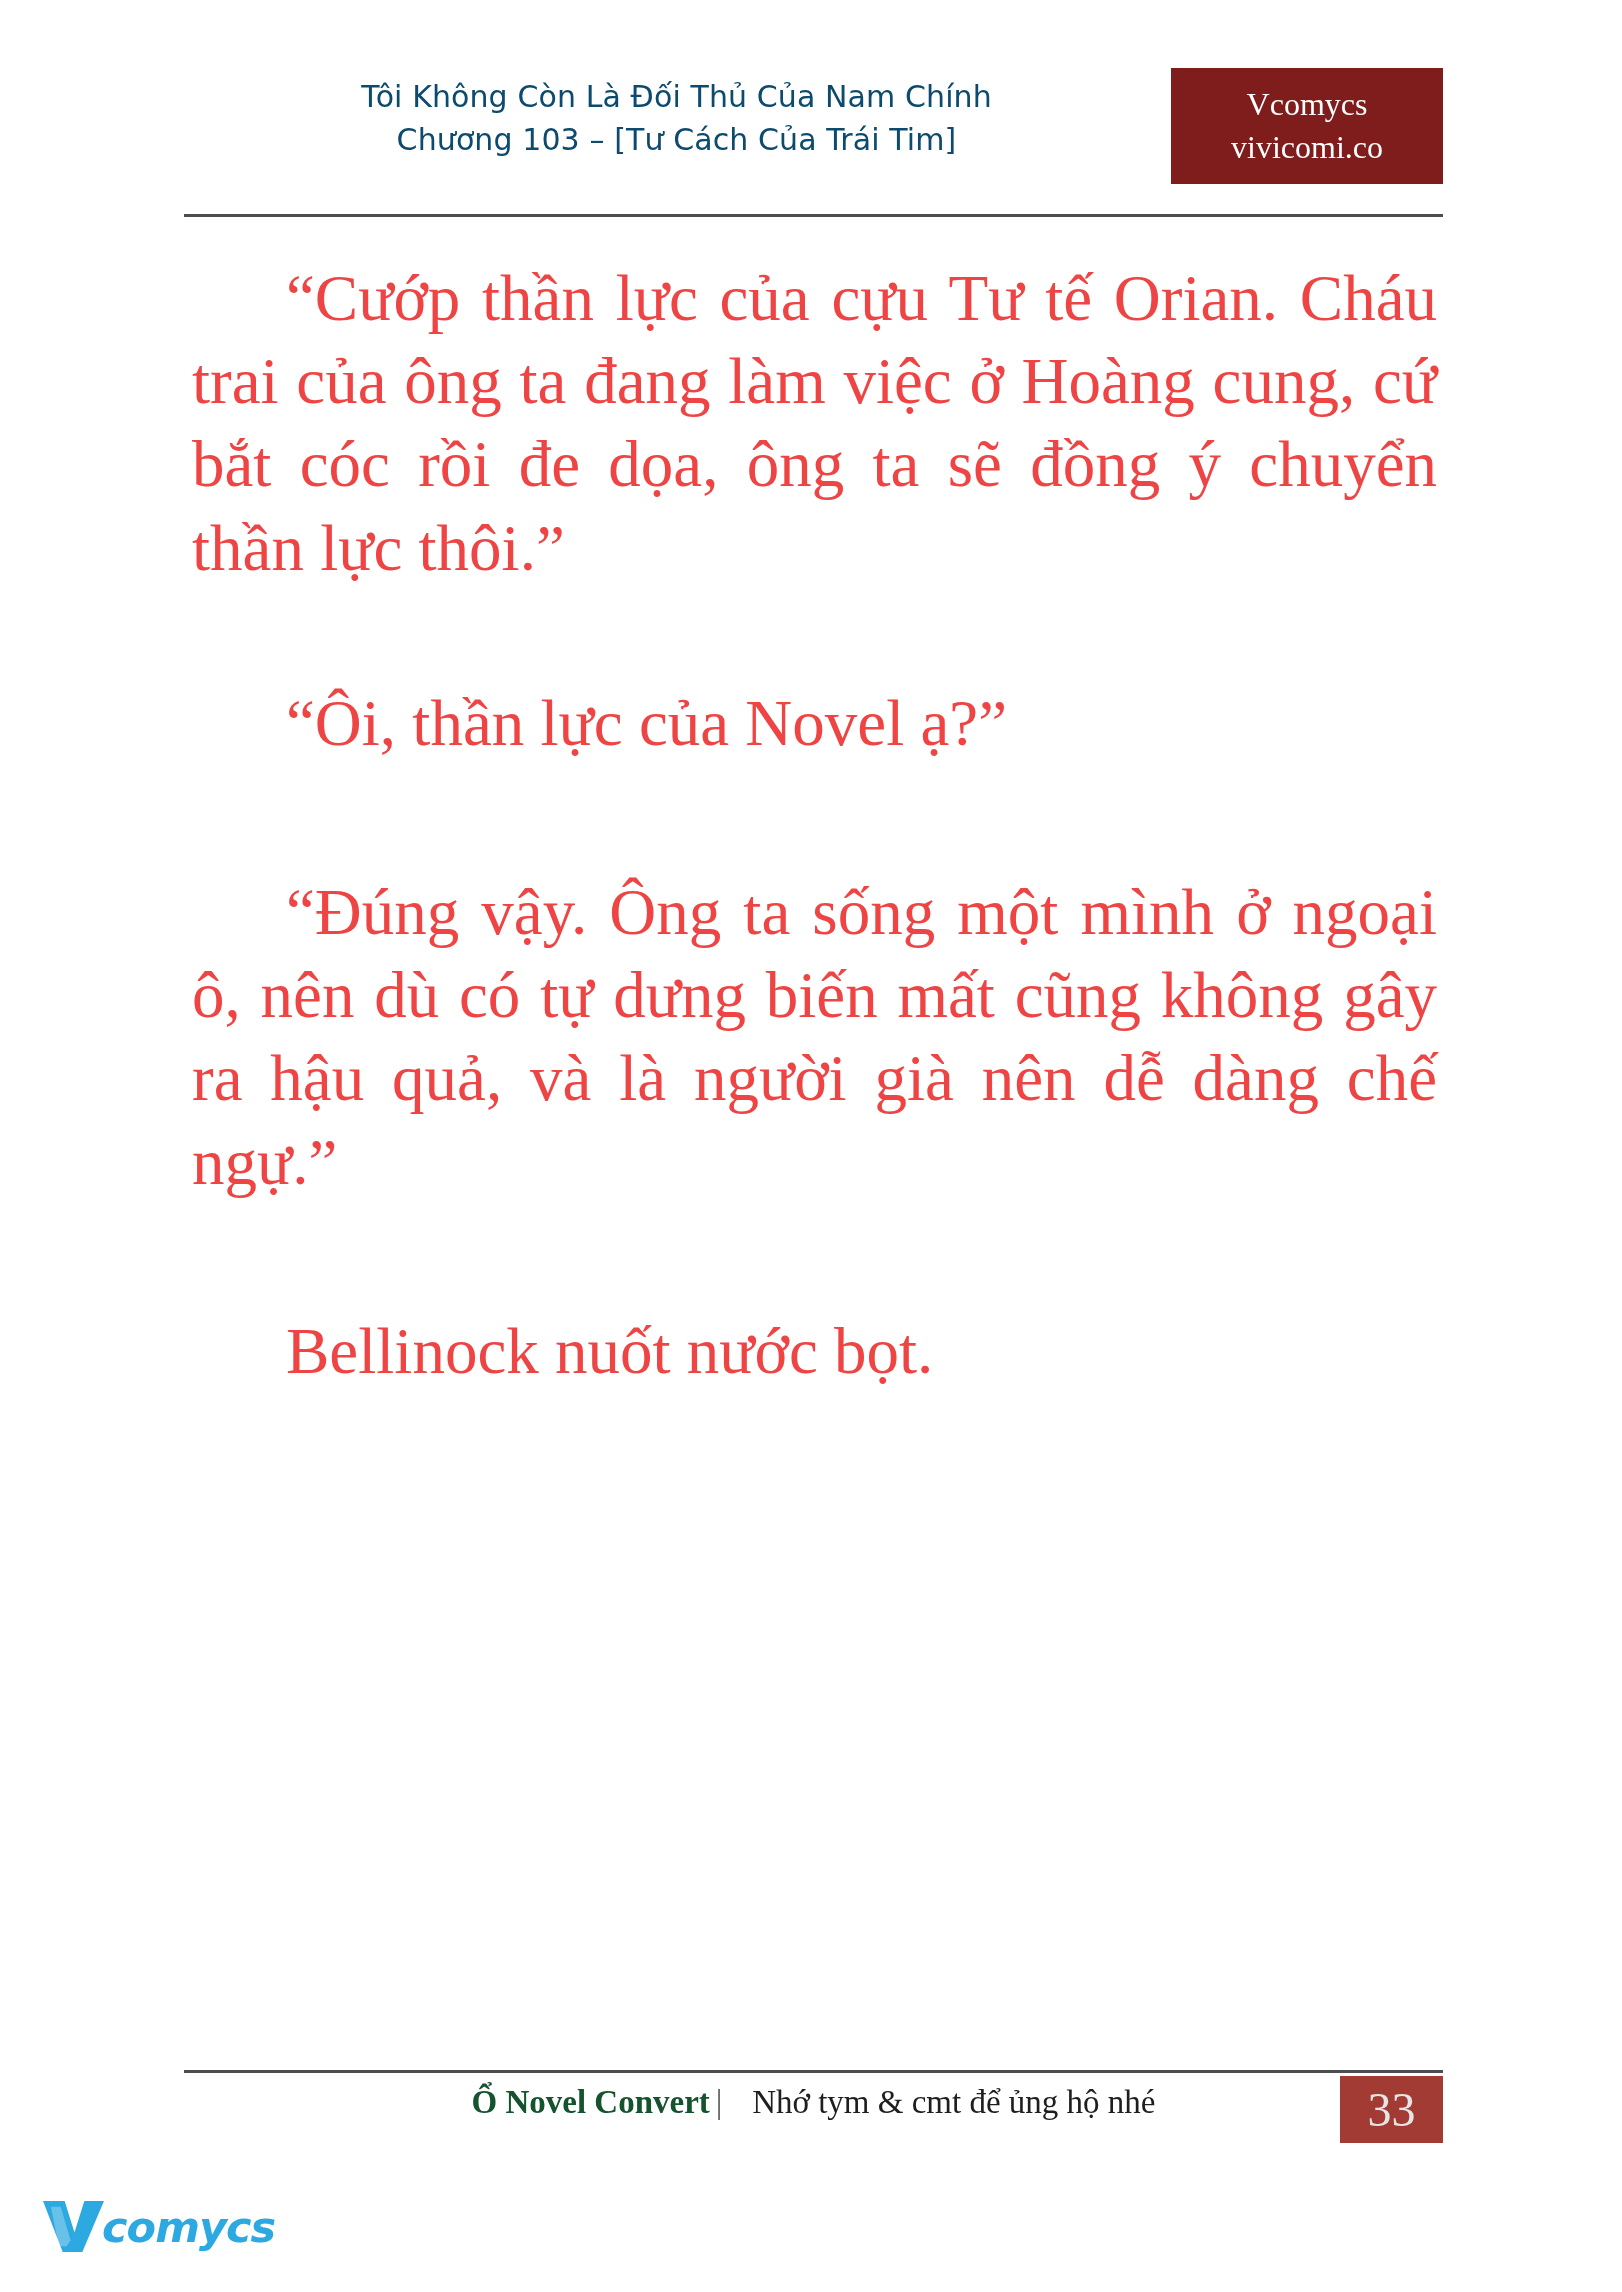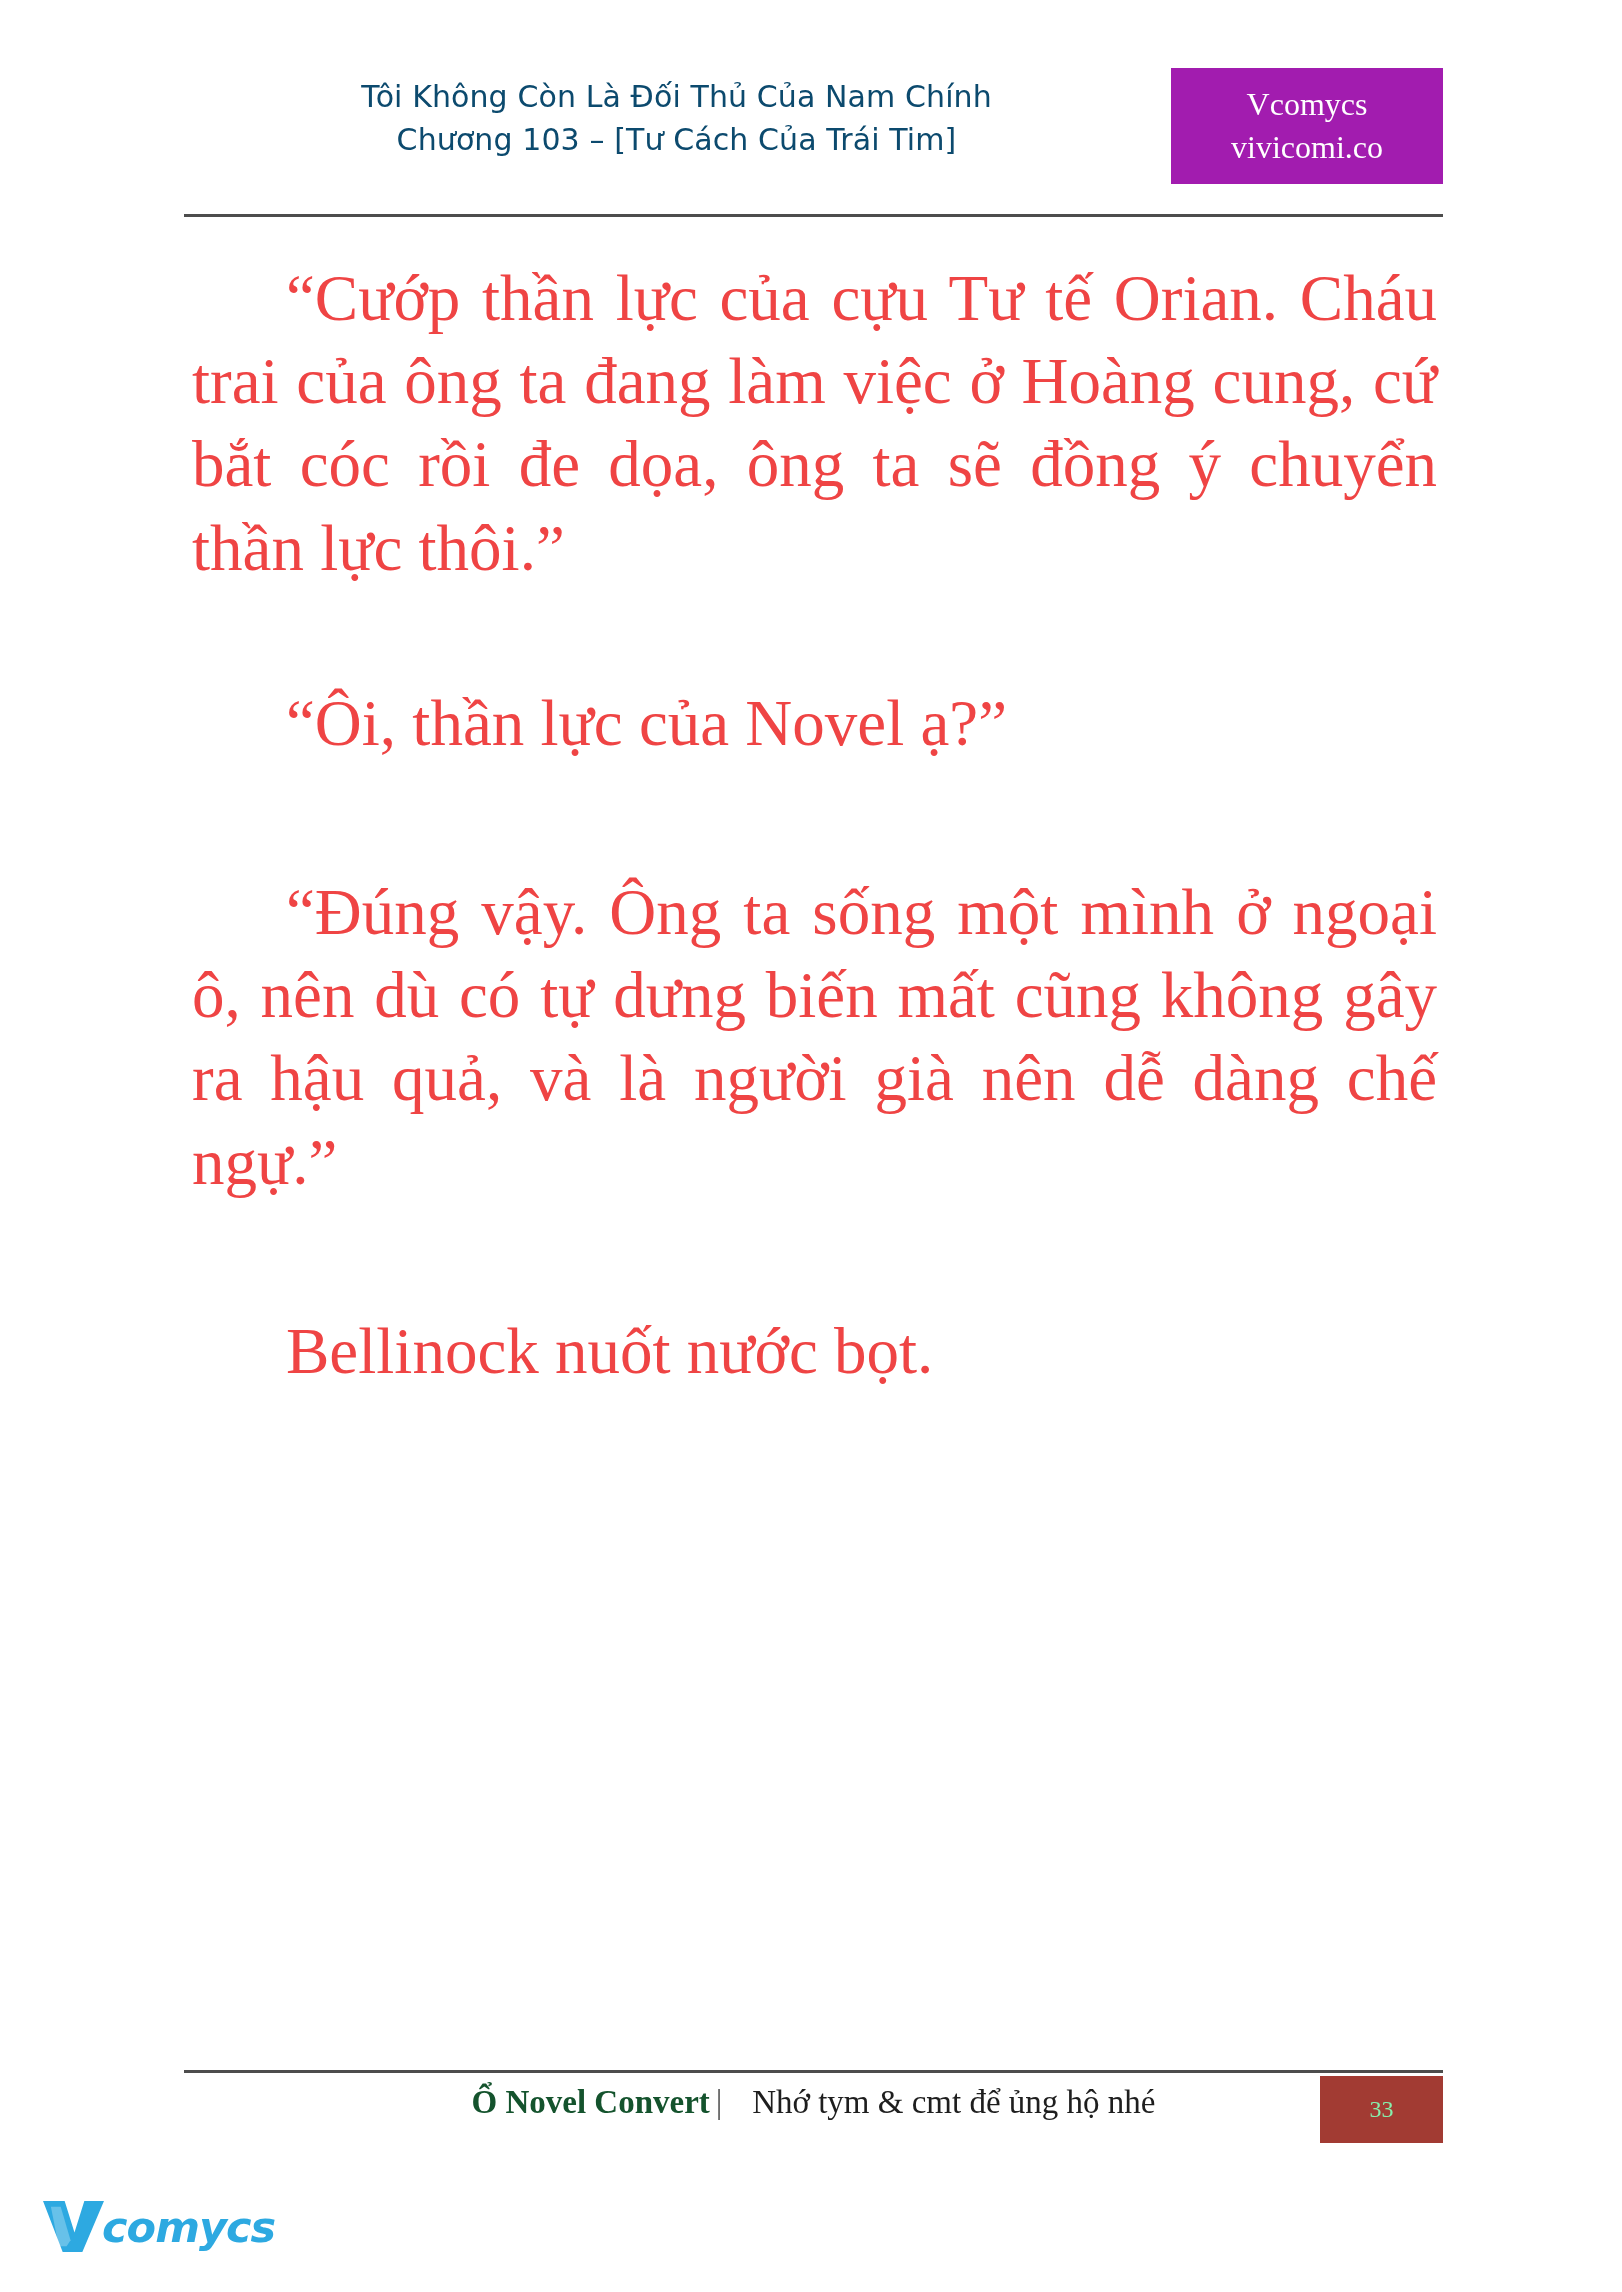--- a/index.html
+++ b/index.html
@@ -43,21 +43,21 @@
   }
   .header-line1 { white-space: nowrap; }
   .header-line2 { white-space: nowrap; }
 
   .header-badge {
     position: absolute;
     right: 0;
     top: -7.8px;
     width: 272px;
     height: 116px;
-    background: #a21caf;
+    background: #7f1d1d;
     color: #ffffff;
     display: flex;
     flex-direction: column;
     align-items: center;
     justify-content: center;
     font-family: "Liberation Serif", serif;
     font-size: 32px;
     line-height: 1.35;
   }
   .header-rule {
@@ -125,28 +125,28 @@
     padding: 0 5.9px;
   }
   .footer-note {
     color: #1e1e1e;
     margin-left: 24px;
   }
   .footer-pagebox {
     position: absolute;
     right: 0;
     top: 0;
-    width: 123px;
+    width: 103px;
     height: 67px;
     background: #a23b33;
-    color: #86efac;
+    color: #e5e5e5;
     display: flex;
     align-items: center;
     justify-content: center;
-    font-size: 24px;
+    font-size: 48px;
     font-family: "Liberation Serif", serif;
   }
 
   
   .logo {
     position: absolute;
     left: 41px;
     top: 2192px;
     width: 225px;
     height: 69px;

